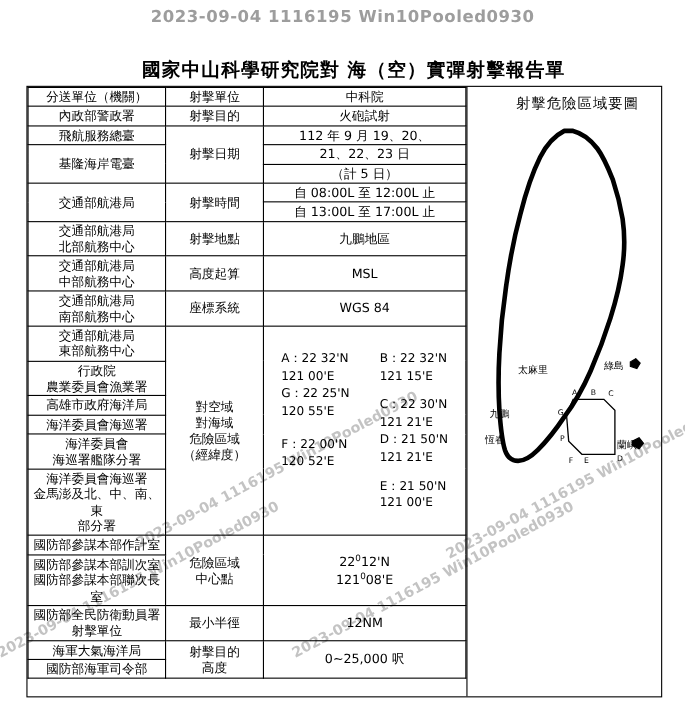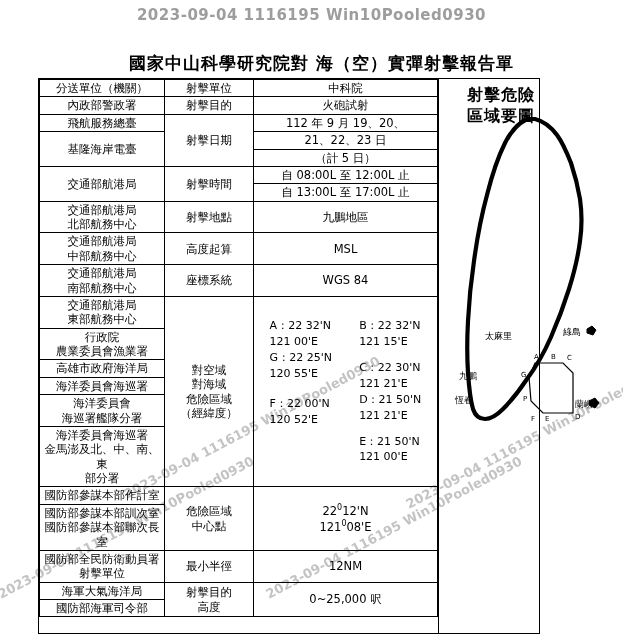--- a/index.html
+++ b/index.html
@@ -35,22 +35,22 @@
   .doc-title{
     position:absolute;top:52px;left:0;width:100%;
     text-align:center;
     font-size:17px;font-weight:bold;
     letter-spacing:1px;
     font-family:"DejaVu Serif","Liberation Serif",serif;
     margin-left:10px;
   }
   .sheet{
     position:absolute;
-    left:38px;top:78px;
-    width:502px;height:556px;
+    left:24px;top:78px;
+    width:578px;height:556px;
     border:1.5px solid #000;
     box-sizing:border-box;
     display:flex;
   }
   .left-table{
     width:400px;
     border-right:1.5px solid #000;
     box-sizing:border-box;
     display:flex;
     flex-direction:column;
@@ -79,22 +79,22 @@
     line-height:1.45;
   }
   .coordcol{text-align:left;}
   .right-panel{
     flex:1;
     position:relative;
     box-sizing:border-box;
   }
   .right-title{
     text-align:center;
-    font-size:16px;
-    font-weight:bold;
+    font-size:13px;
+    font-weight:normal;
     padding-top:6px;
     letter-spacing:1px;
     margin-left:24px;
   }
   .map-wrap{
     position:absolute;
     top:22px;left:0;width:100%;height:430px;
   }
   .footer-note{
     position:absolute;

